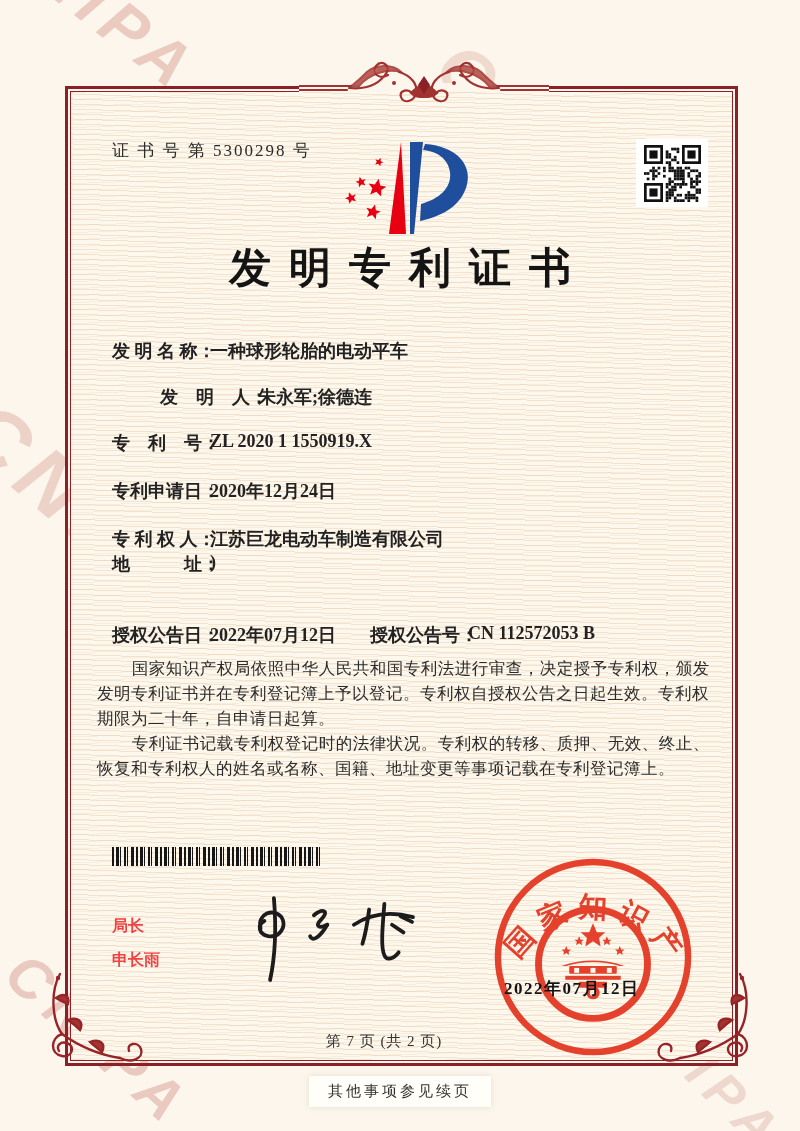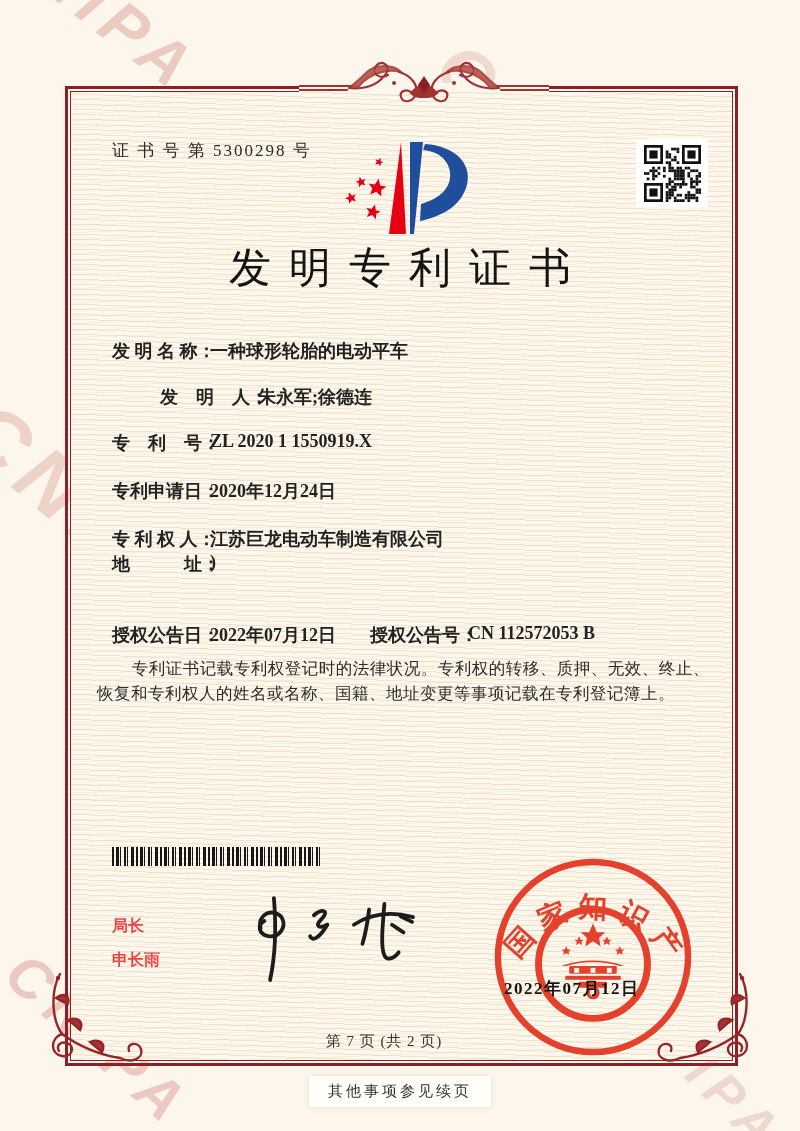--- a/index.html
+++ b/index.html
@@ -26,21 +26,21 @@
       repeating-linear-gradient(2deg, rgba(224,176,130,0.30) 0 1px, rgba(255,255,255,0) 1px 5px),
       repeating-linear-gradient(178deg, rgba(224,176,130,0.16) 0 1px, rgba(255,255,255,0) 1px 7px);
   }
   .content{position:absolute;inset:0;z-index:2;}
   .cert-no{position:absolute;left:112px;top:139px;font-size:17px;letter-spacing:2px;color:#2a2a2a;text-align:center;}
   .logo{position:absolute;left:343px;top:136px;width:135px;height:102px;}
   .qr-box{position:absolute;left:636px;top:139px;width:72px;height:68px;background:#fff;
           display:flex;align-items:center;justify-content:center;}
   .title{
     position:absolute;left:0;top:240px;width:100%;text-align:center;
-    font-size:42px;font-weight:400;letter-spacing:18px;text-indent:18px;color:#141414;
+    font-size:42px;font-weight:700;letter-spacing:18px;text-indent:18px;color:#141414;
   }
   .frow{position:absolute;left:112px;width:600px;font-size:18px;font-weight:600;color:#222;}
   .flabel{position:absolute;left:0;top:0;white-space:nowrap;}
   .fvalue{display:block;margin-left:98px;white-space:nowrap;}
   .fvalue2l{position:absolute;left:258px;top:0;white-space:nowrap;}
   .fvalue2v{position:absolute;left:356px;top:0;white-space:nowrap;}
   .addr-l2{display:block;margin-left:98px;}
   .paras{position:absolute;left:97px;top:656px;width:614px;
          font-size:16.5px;line-height:25px;letter-spacing:0.5px;color:#2b2b2b;}
   .paras p{margin:0;text-indent:2.1em;}
@@ -313,20 +313,21 @@
     <span class="addr-l2">)</span>
   </div>
   <div class="frow" style="top:623px;">
     <span class="flabel">授权公告日：</span>
     <span class="fvalue">2022年07月12日</span>
     <span class="fvalue2l">授权公告号：</span>
     <span class="fvalue2v">CN 112572053 B</span>
   </div>
 
   <div class="paras">
+    <p>国家知识产权局依照中华人民共和国专利法进行审查，决定授予专利权，颁发发明专利证书并在专利登记簿上予以登记。专利权自授权公告之日起生效。专利权期限为二十年，自申请日起算。</p>
     <p>专利证书记载专利权登记时的法律状况。专利权的转移、质押、无效、终止、恢复和专利权人的姓名或名称、国籍、地址变更等事项记载在专利登记簿上。</p>
   </div>
 
   <div class="barcode"></div>
 
   <div class="sig-label" style="top:916px;">局长</div>
   <div class="sig-label" style="top:950px;">申长雨</div>
   <svg class="sig-svg" width="200" height="96" viewBox="0 0 210 100">
     <g stroke="#1c1c1c" stroke-width="4" fill="none" stroke-linecap="round" stroke-linejoin="round">
       <path d="M30,38 C26,22 44,16 52,26 C58,36 50,48 38,46 C28,44 26,34 34,30"></path>

